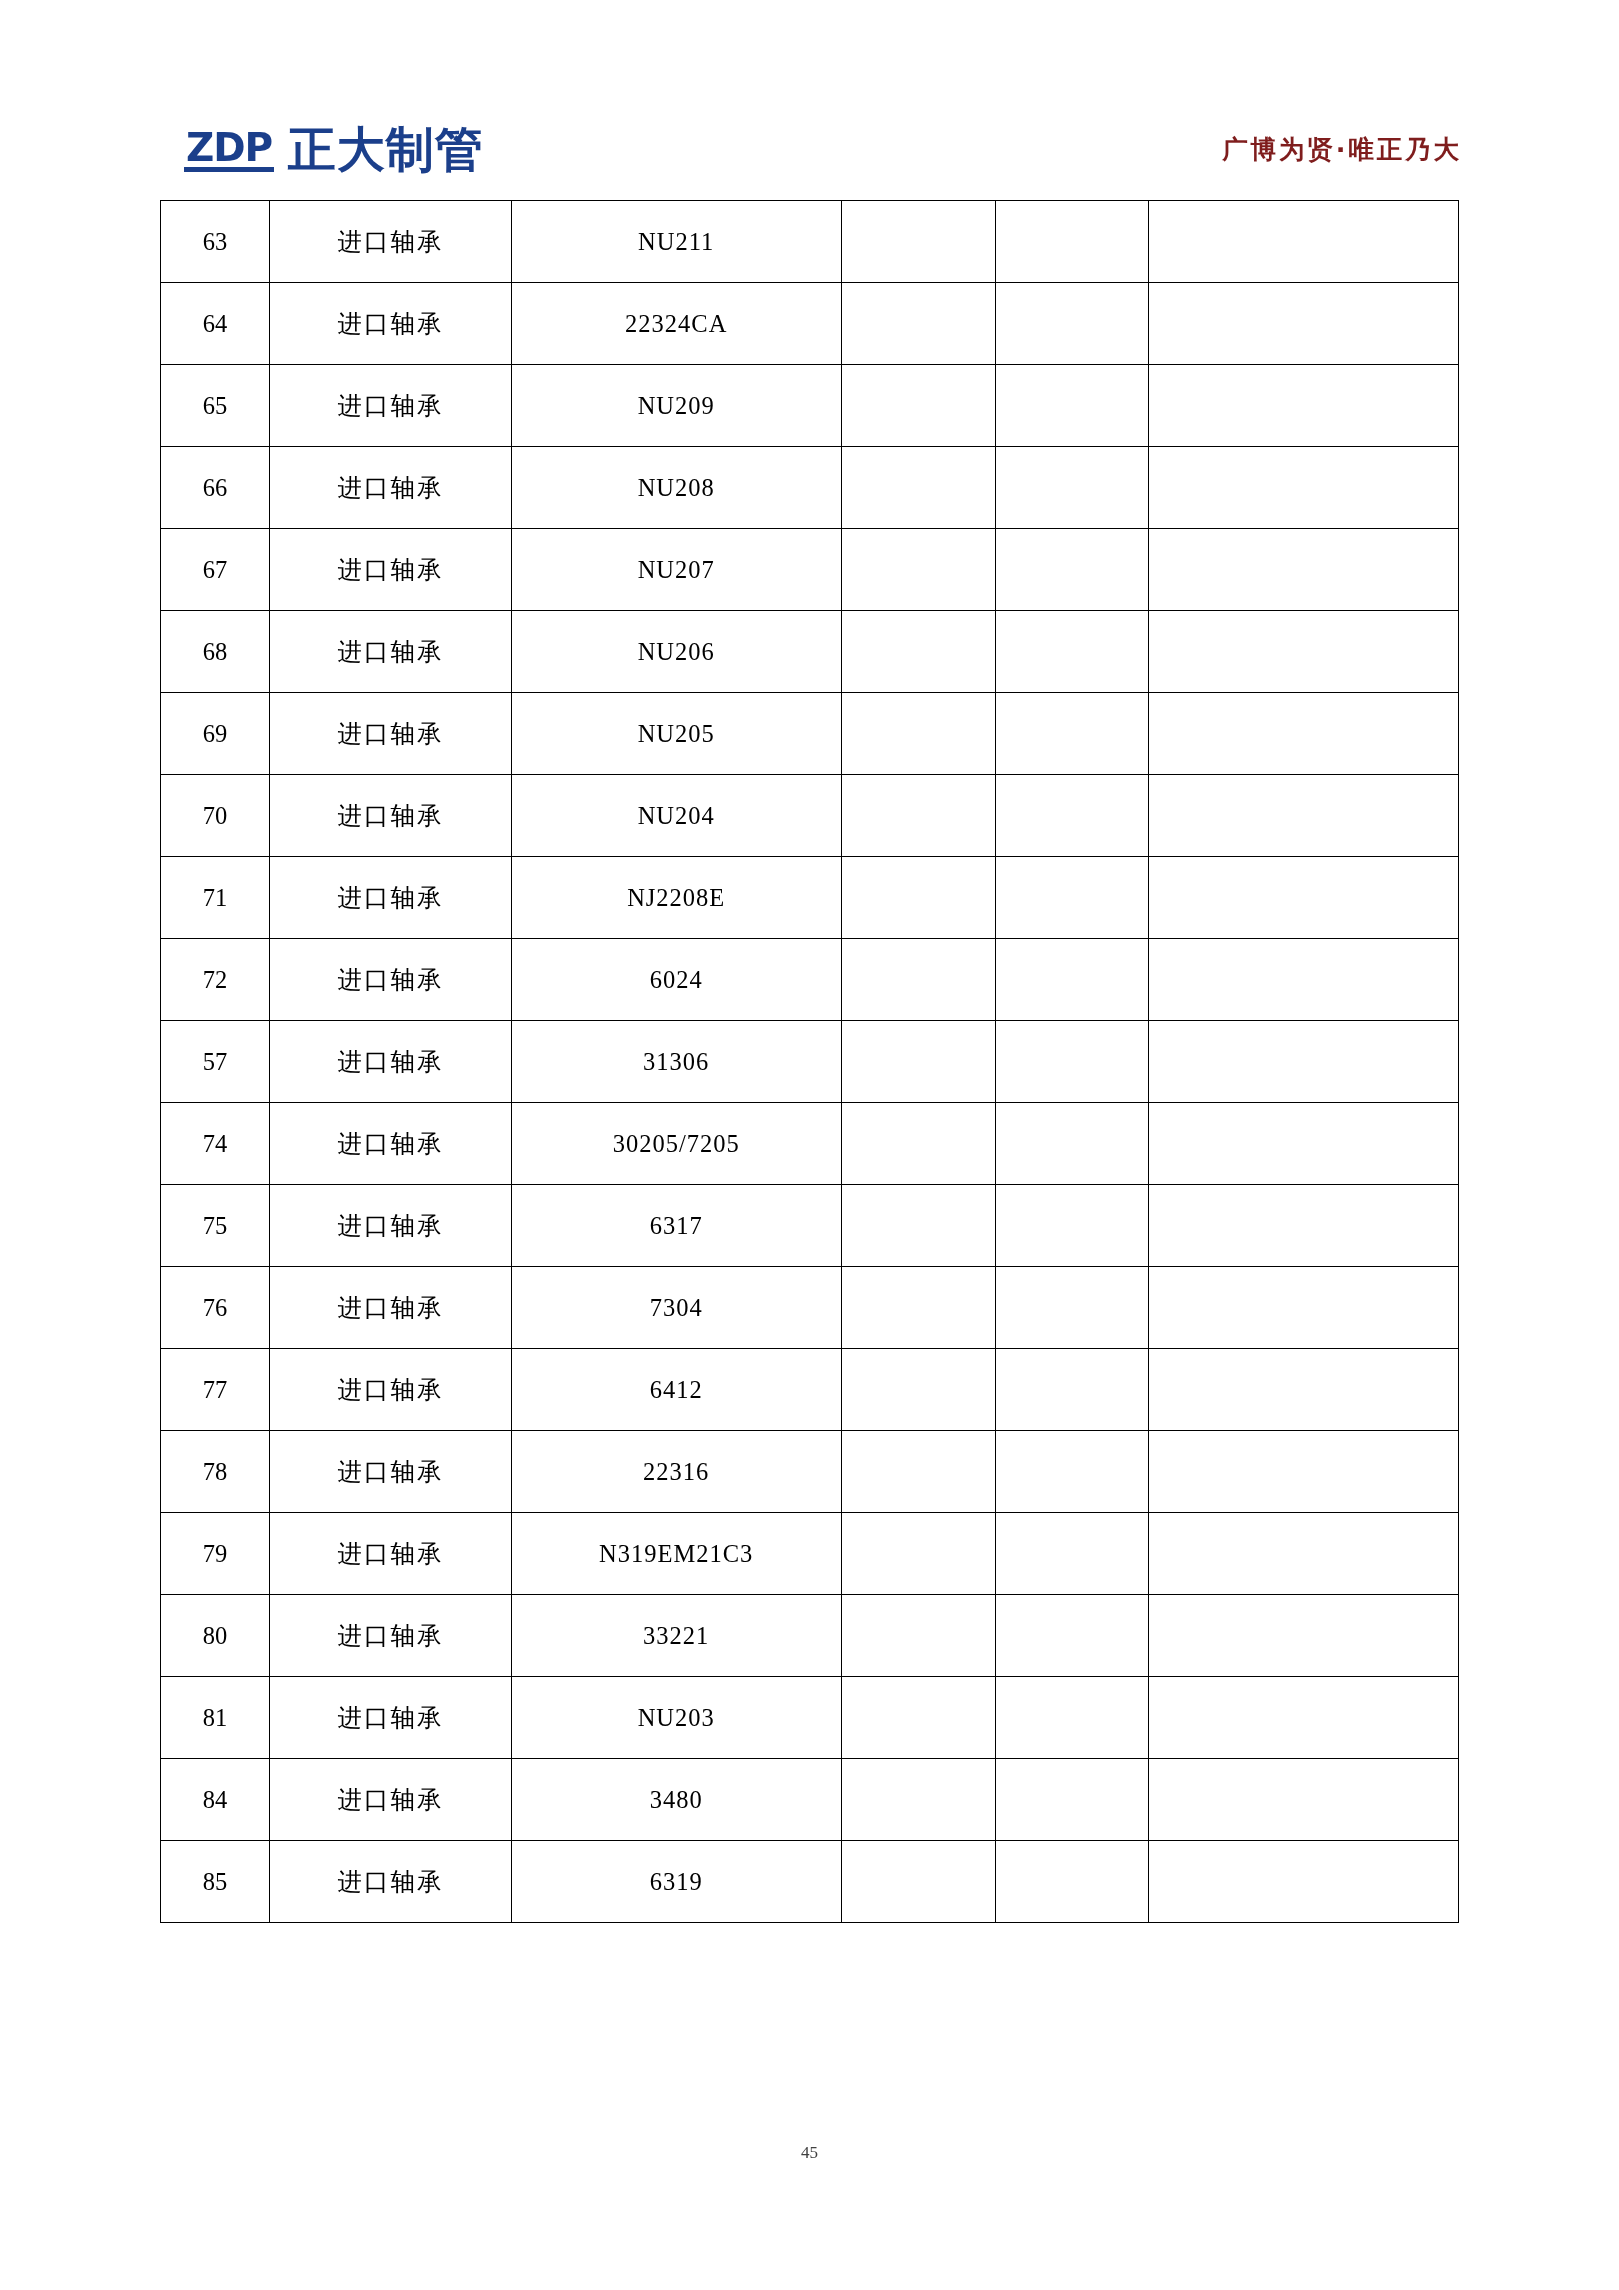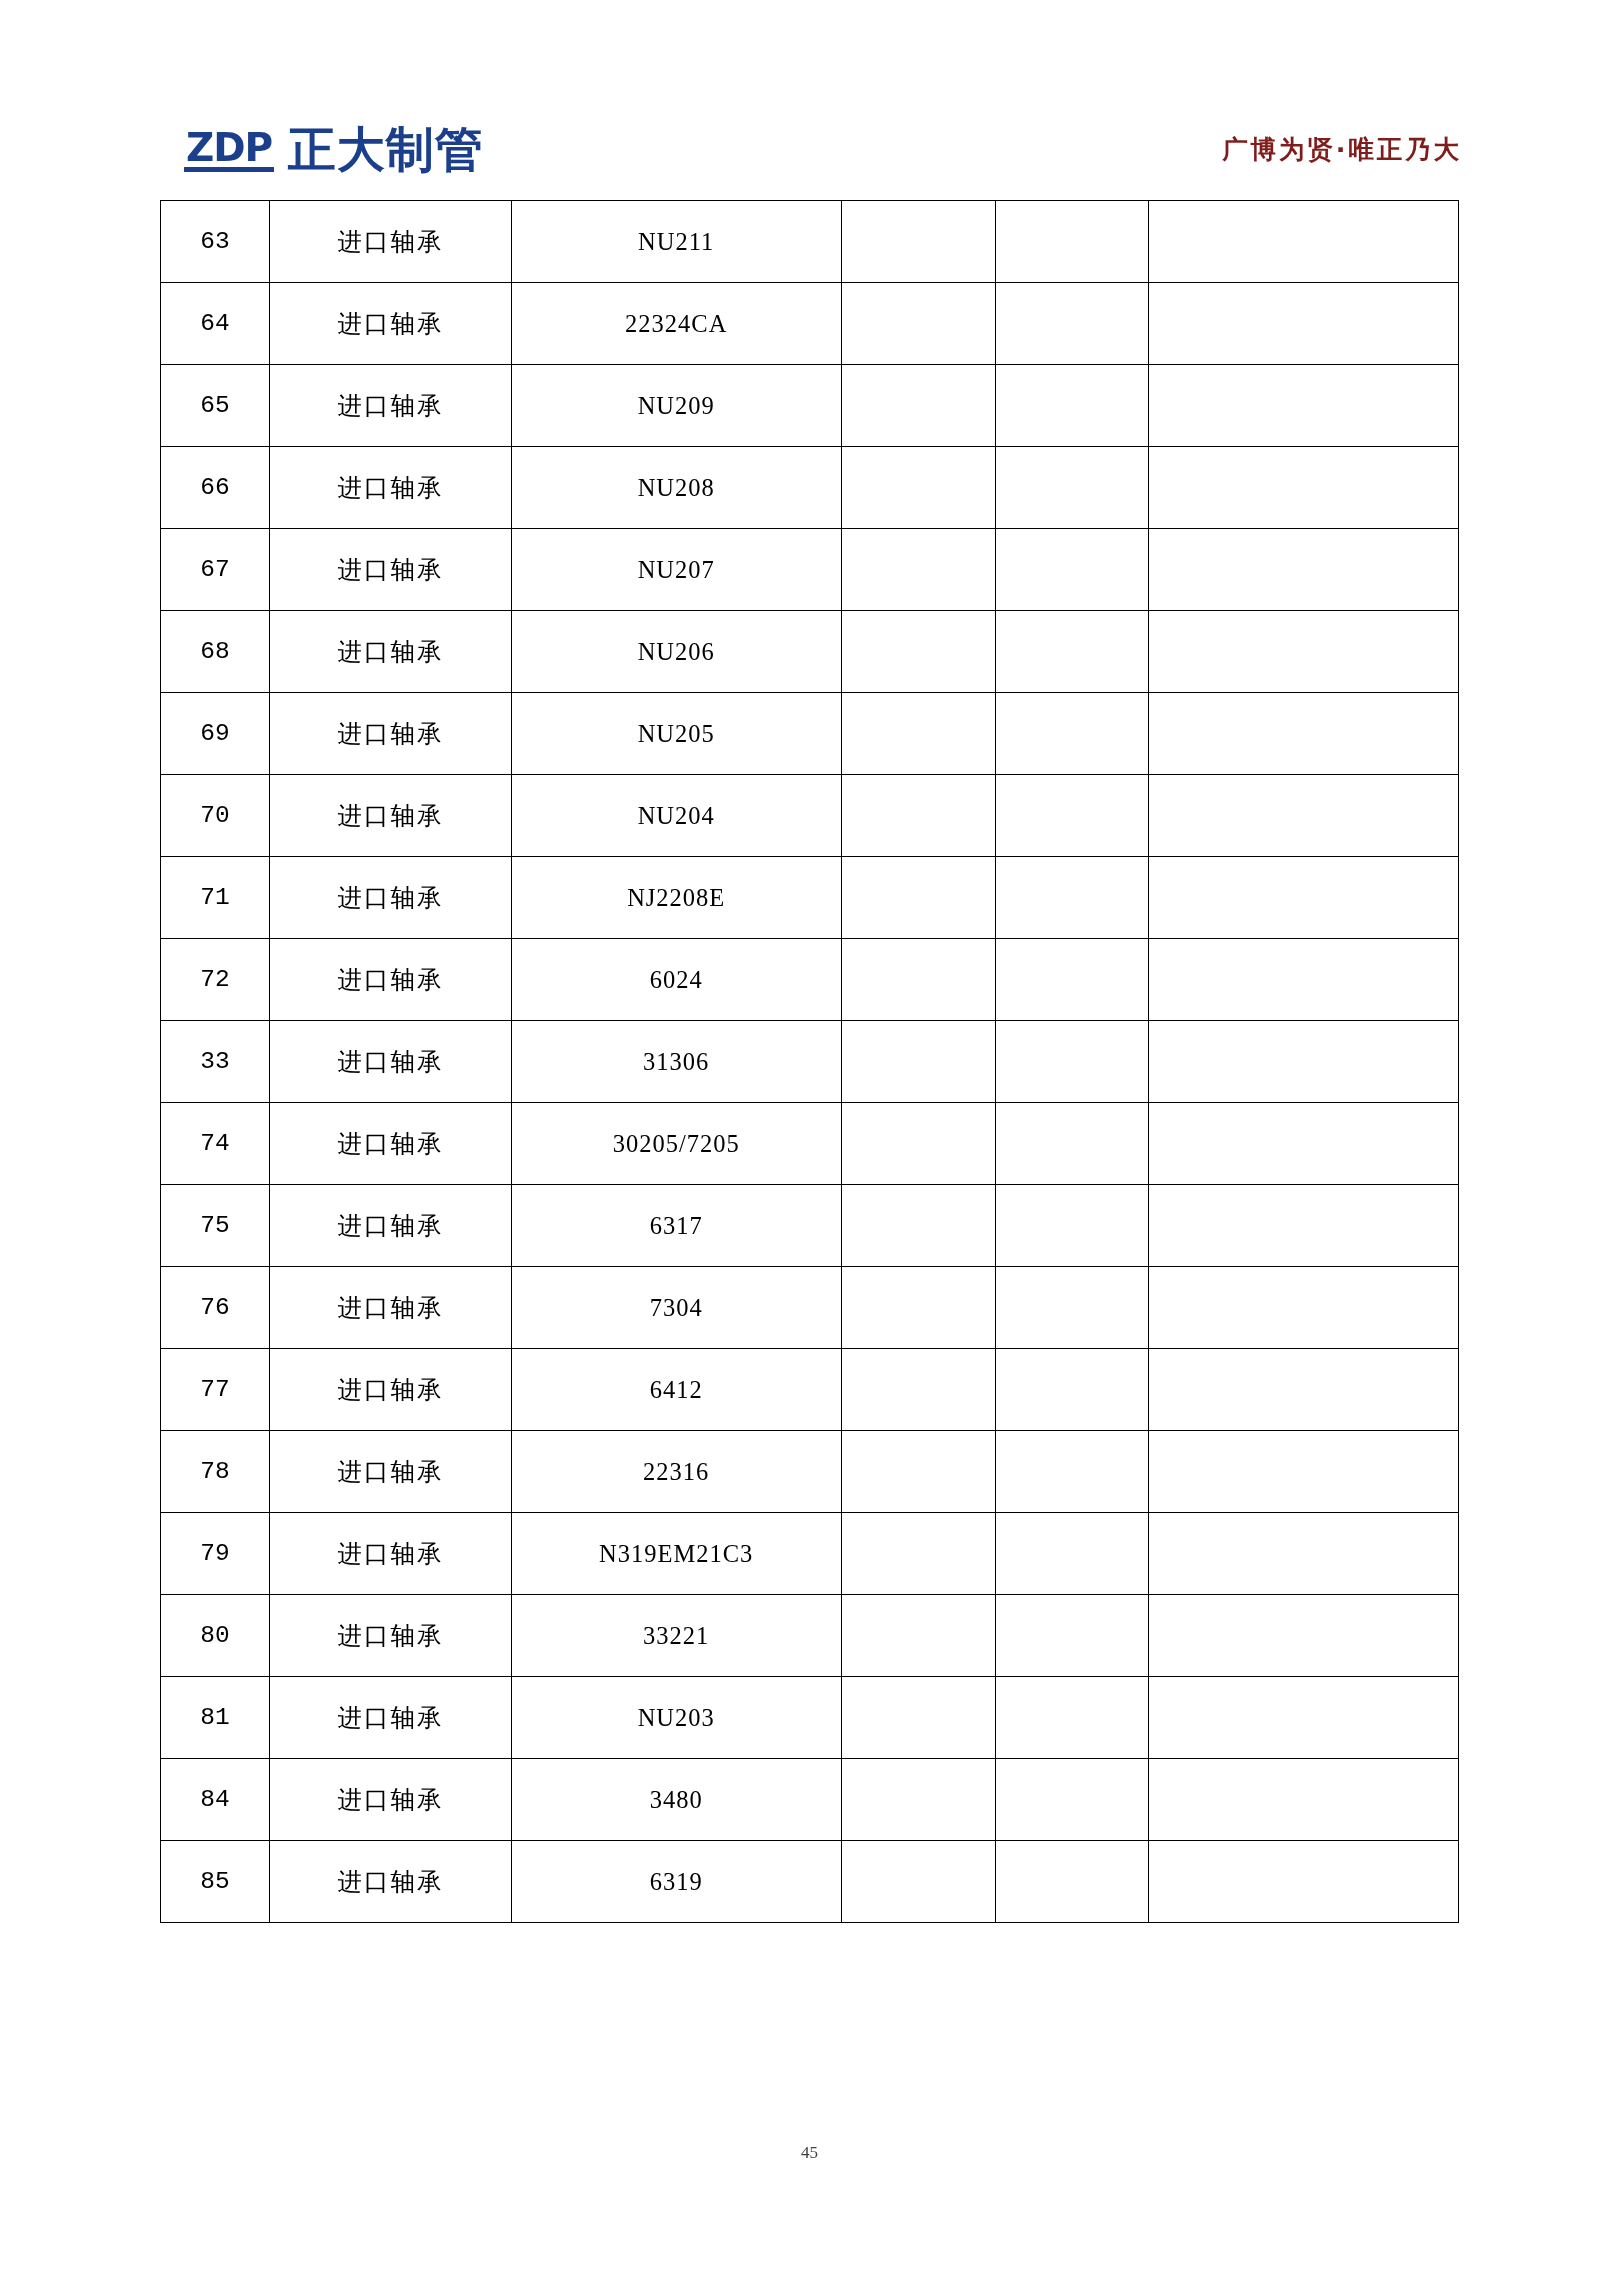--- a/index.html
+++ b/index.html
@@ -88,21 +88,21 @@
   }
   table.data td {
     border: 1px solid #000000;
     height: 81px;
     text-align: center;
     vertical-align: middle;
     font-size: 24.5px;
     color: #000000;
     padding: 0;
   }
-  td.c-idx { width: 106px; font-family: Liberation Mono, monospace; }
+  td.c-idx { width: 106px; font-family: Liberation Serif, serif; }
   td.c-name { width: 237px; font-family: "DejaVu Sans", sans-serif; font-size: 25.5px; letter-spacing: 2px; }
   td.c-model { width: 323px; font-family: "Liberation Serif", serif; font-size: 26.5px; letter-spacing: 1px; }
   td.c-blank1 { width: 151px; }
   td.c-blank2 { width: 149px; }
   td.c-blank3 { width: 304px; }
   
   .footer {
     position: absolute;
     top: 2143px;
     left: 0;
@@ -203,21 +203,21 @@
           </tr>
           <tr>
             <td class="c-idx">72</td>
             <td class="c-name">进口轴承</td>
             <td class="c-model">6024</td>
             <td class="c-blank1"></td>
             <td class="c-blank2"></td>
             <td class="c-blank3"></td>
           </tr>
           <tr>
-            <td class="c-idx">33</td>
+            <td class="c-idx">57</td>
             <td class="c-name">进口轴承</td>
             <td class="c-model">31306</td>
             <td class="c-blank1"></td>
             <td class="c-blank2"></td>
             <td class="c-blank3"></td>
           </tr>
           <tr>
             <td class="c-idx">74</td>
             <td class="c-name">进口轴承</td>
             <td class="c-model">30205/7205</td>

